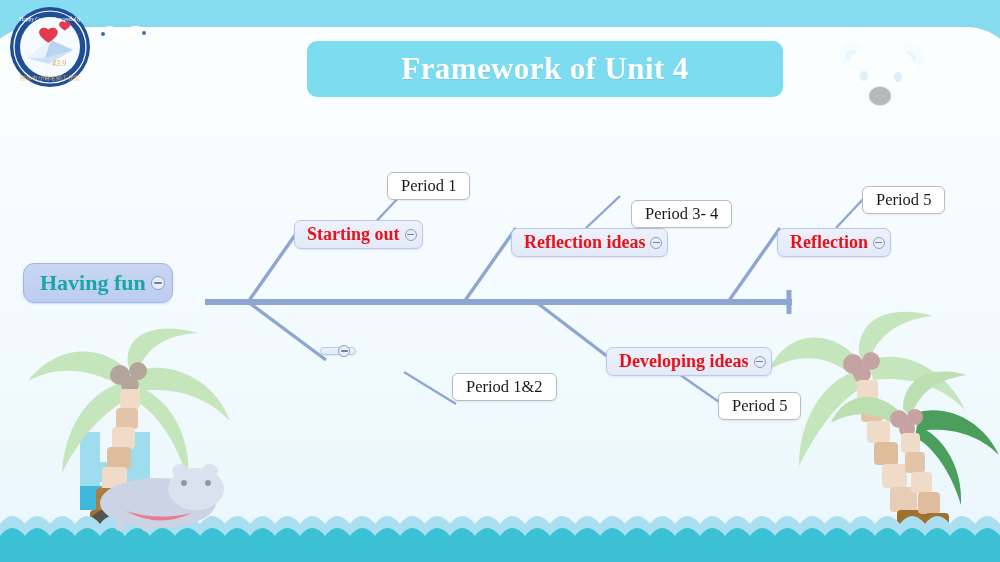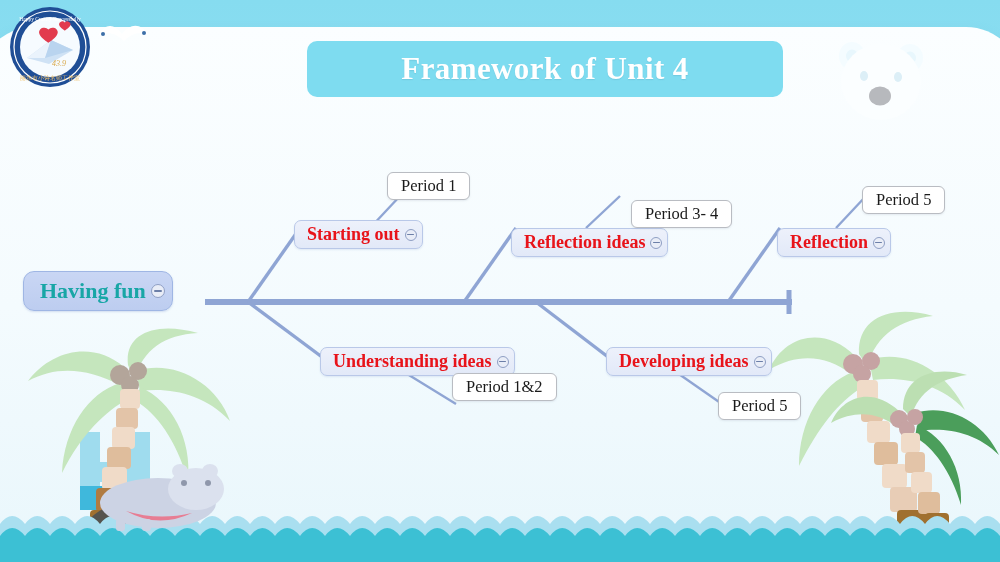--- a/index.html
+++ b/index.html
@@ -302,39 +302,38 @@
         <line x1="536" y1="302" x2="612" y2="360" stroke-width="3.4"></line>
 
         <line x1="676" y1="372" x2="722" y2="404" stroke-width="2.4"></line>
 
         <line x1="728" y1="302" x2="780" y2="228" stroke-width="3.4"></line>
 
         <line x1="836" y1="228" x2="866" y2="196" stroke-width="2.4"></line>
       </g>
     </svg>
 
-    <div class="node root" style="left:23px; top:271px;">
+    <div class="node root" style="left:23px; top:263px;">
       <span class="label">Having fun</span>
       <span class="toggle">
         <span class="minus"></span>
       </span>
     </div>
 
     <div class="node branch" style="left:294px; top:220px;">
       <span class="label">Starting out</span>
       <span class="toggle">
         <span class="minus"></span>
       </span>
     </div>
     <div class="node leaf" style="left:387px; top:172px;">
       <span class="label">Period 1</span>
     </div>
 
     <div class="node branch" style="left:320px; top:347px;">
-      <span class="label">Understanding ideas</span>
       <span class="toggle">
         <span class="minus"></span>
       </span>
     </div>
     <div class="node leaf" style="left:452px; top:373px;justify-content:center;">
       <span class="label">Period 1&amp;2</span>
     </div>
 
     <div class="node branch" style="left:511px; top:228px;">
       <span class="label">Reflection ideas</span>

